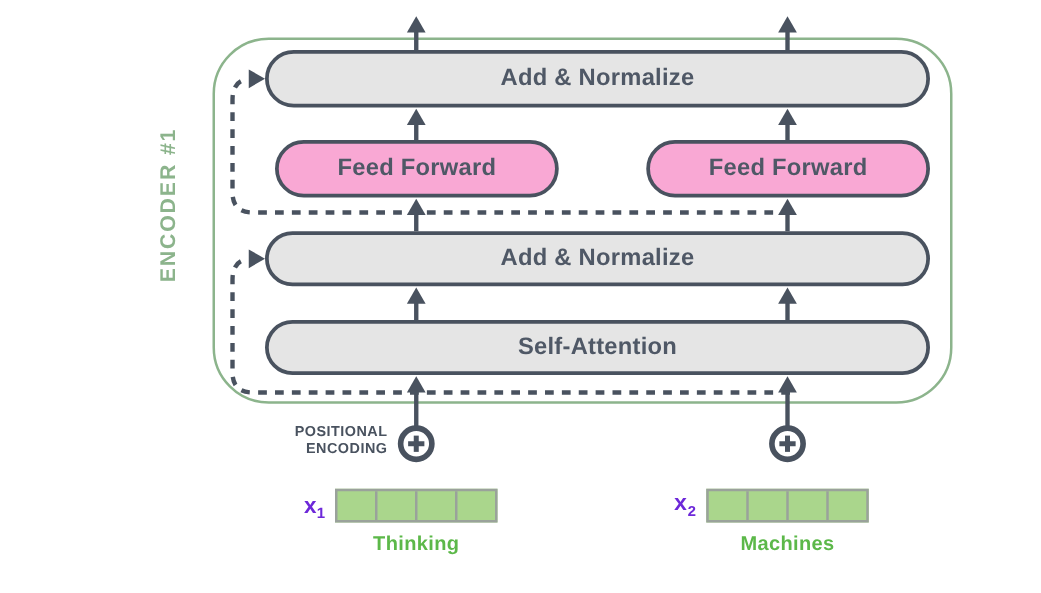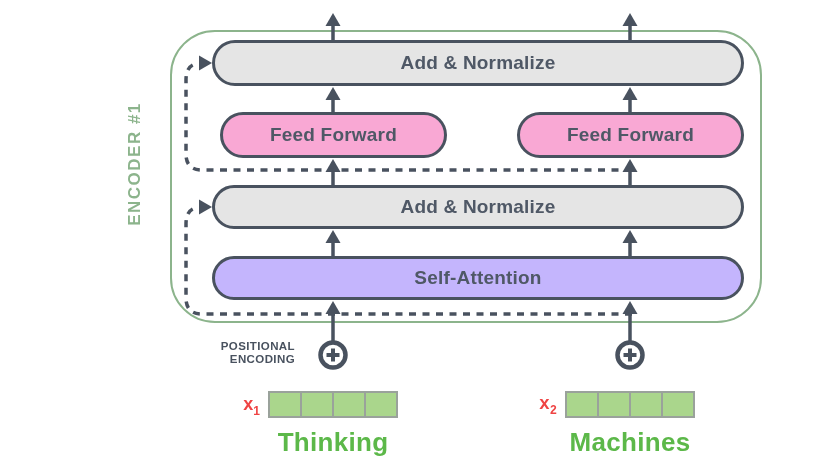--- a/index.html
+++ b/index.html
@@ -18,49 +18,49 @@
     color:#8cb48c;font-size:17px;font-weight:bold;letter-spacing:1.5px;
     text-align:center;white-space:nowrap;
   }
   .dbox{
     position:absolute;box-sizing:border-box;border:3px solid #49525f;border-radius:24px;
     display:flex;align-items:center;justify-content:center;
     font-size:19px;font-weight:600;color:#4f5866;letter-spacing:0.2px;
   }
   .box-addnorm{background:#e5e5e5;}
   .box-ff{background:#f9a8d4;}
-  .box-attn{background:#c4b5fd;}
+  .box-attn{background:#e5e5e5;}
   .addnorm-top{left:212px;top:40px;width:532px;height:46px;}
   .ff-left{left:220px;top:112px;width:227px;height:46px;}
   .ff-right{left:517px;top:112px;width:227px;height:46px;}
   .addnorm-mid{left:212px;top:185px;width:532px;height:44px;}
   .self-attn{left:212px;top:256px;width:532px;height:44px;}
   .pos-enc-label{
-    position:absolute;left:180px;top:340px;width:115px;
+    position:absolute;left:195px;top:340px;width:115px;
     text-align:right;color:#49525f;font-size:11.5px;font-weight:600;
     line-height:12.5px;letter-spacing:0.4px;
   }
   .vector{
     position:absolute;top:391px;width:130px;height:27px;box-sizing:border-box;
     border:2px solid #9aa29b;background:#aad68c;display:flex;
   }
   .vector-left{left:268px;}
   .vector-right{left:565px;}
   .vector .cell{flex:1;border-right:2px solid #9aa29b;}
   .vector .cell:last-child{border-right:none;}
   .x-label{
     position:absolute;top:394px;width:34px;text-align:right;
-    color:#ef4444;font-size:18px;font-weight:bold;
+    color:#6d28d9;font-size:18px;font-weight:bold;
   }
   .x-label sub{font-size:12px;}
   .x1{left:226px;}
   .x2{left:523px;font-family:Liberation Mono, monospace;}
   .token{
     position:absolute;top:427px;width:160px;text-align:center;
-    color:#5cb849;font-size:26px;font-weight:bold;letter-spacing:0.3px;
+    color:#5cb849;font-size:16px;font-weight:bold;letter-spacing:0.3px;
   }
   .token-left{left:253px;}
   .token-right{left:550px;}
 </style>
 </head>
 <body>
 
 <div class="stage">
 
   <div class="encoder-outline"></div>

